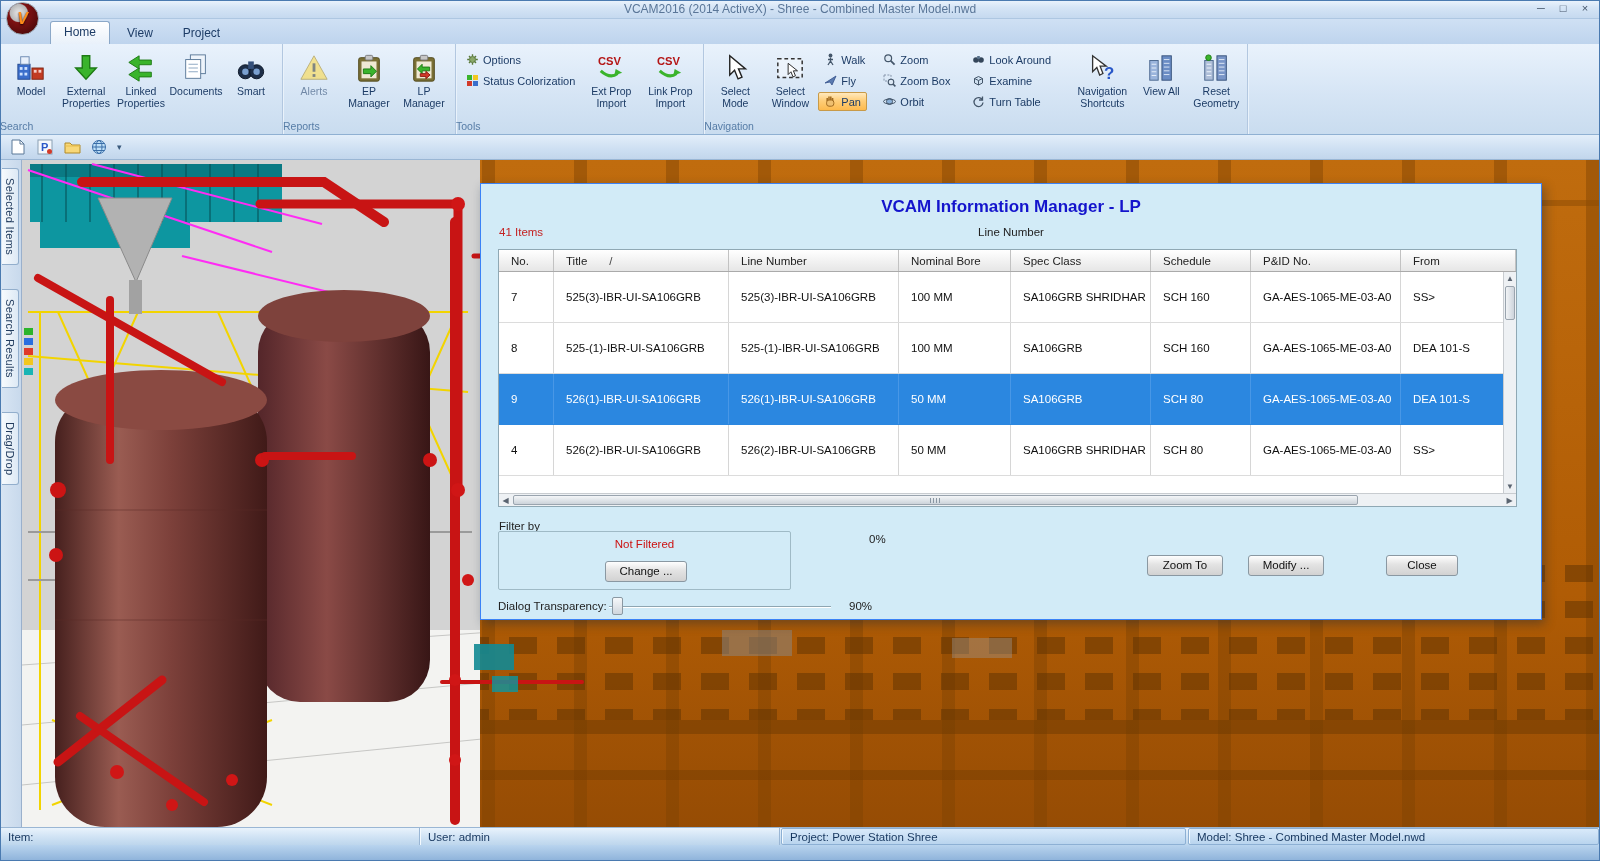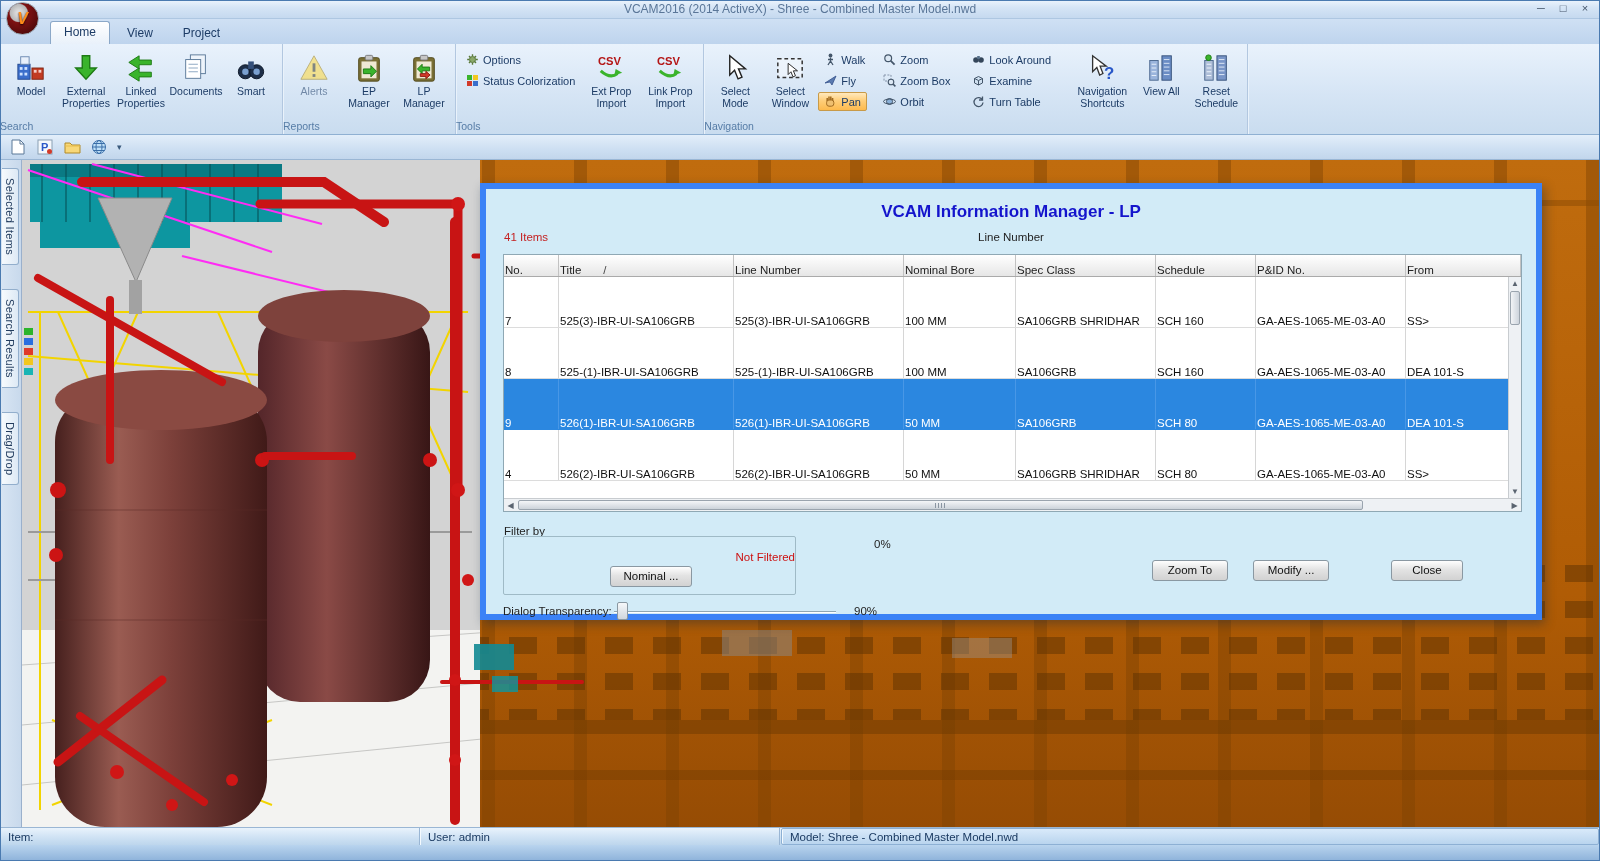--- a/index.html
+++ b/index.html
@@ -40,45 +40,45 @@
 
   
   .sidetabs{position:absolute;top:160px;left:0;width:22px;height:667px;background:linear-gradient(90deg,#d8e5f3,#c8d9ec);border-right:1px solid #9ab0cc;display:flex;flex-direction:column;align-items:center;padding-top:8px;gap:24px;z-index:5}
   .sidetab{writing-mode:vertical-rl;background:linear-gradient(90deg,#f6fafd,#dde9f5);border:1px solid #92aecc;border-left:none;border-radius:0 3px 3px 0;padding:9px 2px;font-size:11px;color:#223c5e;letter-spacing:.3px;cursor:default}
 
   
   .viewport{position:absolute;top:160px;left:22px;width:1578px;height:667px;overflow:hidden;z-index:1}
   .viewport svg{display:block;width:100%;height:100%}
 
   
-  .dialog{position:absolute;top:183px;left:480px;width:1062px;height:437px;background:#d2ebf7;border:6px solid #3b82f6;box-shadow:3px 4px 10px rgba(20,40,60,.4);z-index:40}
+  .dialog{position:absolute;top:183px;left:480px;width:1062px;height:437px;background:#d2ebf7;border:1px solid #3b82f6;box-shadow:3px 4px 10px rgba(20,40,60,.4);z-index:40}
   .dlg-title{margin-top:13px;text-align:center;font-size:17px;font-weight:bold;color:#1414cc}
   .dlg-meta{position:relative;margin-top:9px;height:15px;font-size:11.5px}
   .items-count{position:absolute;left:18px;color:#c42222}
   .col-label{text-align:center;color:#222}
   .tblwrap{position:absolute;left:17px;top:65px;width:1019px;height:258px;background:#fff;border:1px solid #8fa8b4}
   .thead{display:flex;height:22px;background:linear-gradient(#ffffff,#e6e6e6);border-bottom:1px solid #aaa}
   .trow{display:flex;height:51px;border-bottom:1px solid #dcdcdc;background:#fff}
   .tfill{height:17px;background:#fff}
-  .tc{padding-left:1px;border-right:1px solid #d6d6d6;display:flex;align-items:flex-end;font-size:11.5px;color:#111;overflow:hidden;white-space:nowrap}
+  .tc{padding-left:12px;border-right:1px solid #d6d6d6;display:flex;align-items:center;font-size:11.5px;color:#111;overflow:hidden;white-space:nowrap}
   .thead .tc{border-right:1px solid #c2c2c2;color:#222}
   .c0{width:55px}.c1{width:175px}.c2{width:170px}.c3{width:112px}.c4{width:140px}.c5{width:100px}.c6{width:150px}.c7{flex:1;border-right:none}
   .trow.selected{background:#2b87e0;border-bottom-color:#2b87e0}
   .trow.selected .tc{color:#fff;border-right-color:#4897e6}
   .sortg{margin-left:22px;color:#444}
   .vscroll{position:absolute;top:22px;right:0;width:13px;bottom:13px;background:#eef1f4;border-left:1px solid #c8ccd0;display:flex;flex-direction:column;justify-content:space-between;align-items:center;font-size:8px;color:#5a6470;padding:2px 0}
   .vthumb{position:absolute;top:36px;right:1px;width:10px;height:34px;background:linear-gradient(90deg,#f2f4f6,#cdd4dc);border:1px solid #9aa4ae;border-radius:2px}
   .hscroll{position:absolute;left:0;right:0;bottom:0;height:13px;background:#eef1f4;border-top:1px solid #c8ccd0;font-size:8px;color:#5a6470}
   .harrow{position:absolute;top:1px;width:13px;height:11px;text-align:center;line-height:11px}
   .hl-a{left:0}.hr-a{right:0}
   .hthumb{position:absolute;left:14px;top:1px;width:845px;height:10px;background:linear-gradient(#f4f6f8,#ccd3da);border:1px solid #9aa4ae;border-radius:2px}
   .hgrip{position:absolute;left:50%;top:2px;width:11px;height:5px;margin-left:-6px;background:repeating-linear-gradient(90deg,#8a96a2 0 1px,transparent 1px 3px)}
   .filter-label{position:absolute;left:18px;top:336px;font-size:11.5px;color:#222}
   .gb1{position:absolute;left:17px;top:347px;width:293px;height:59px;border:1px solid #9fbac6;border-radius:2px}
-  .nf{margin-top:14px;text-align:right;color:#cc1111;font-size:11.5px}
+  .nf{margin-top:6px;text-align:center;color:#cc1111;font-size:11.5px}
   .btn{height:21px;background:linear-gradient(#fefefe,#e3e3e3 45%,#d2d2d2);border:1px solid #8a98a2;border-radius:3px;font-size:11.5px;color:#111;text-align:center;line-height:19px;cursor:default}
   .btn-change{position:absolute;left:106px;top:29px;width:82px}
   .prog{position:absolute;left:388px;top:349px;font-size:11.5px;color:#222}
   .gb2{position:absolute;left:382px;top:362px;width:250px;height:44px;border:1px solid #9fbac6;border-radius:2px}
   .btn-printer{position:absolute;left:22px;top:11px;width:82px}
   .btn-csv{position:absolute;left:112px;top:11px;width:74px}
   .btn-zoomto{position:absolute;left:666px;top:371px;width:76px}
   .btn-modify{position:absolute;left:767px;top:371px;width:76px}
   .btn-close{position:absolute;left:905px;top:371px;width:72px}
   .trans-label{position:absolute;left:17px;top:416px;font-size:11.5px;color:#222}
@@ -380,21 +380,21 @@
       <div class="bigbtn">
         <span class="ic">
             <svg viewBox="0 0 32 32" width="30" height="30">
               <rect x="4" y="8" width="9" height="21" fill="#aebed8" stroke="#4a668e"></rect>
               <rect x="17" y="3" width="10" height="26" fill="#7a96c8" stroke="#344f7a"></rect>
               <path d="M6 12 h5 M6 16 h5 M6 20 h5 M6 24 h5" stroke="#eef4fc"></path>
               <path d="M19 7 h6 M19 11 h6 M19 15 h6 M19 19 h6 M19 23 h6" stroke="#e2ecf8"></path>
               <circle cx="8" cy="5" r="3" fill="#3ab42c" stroke="#1d7a14"></circle>
             </svg>
           </span>
-        <span class="lbl">Reset Schedule</span>
+        <span class="lbl">Reset Geometry</span>
       </div>
     </div>
     <div class="rlabel">Navigation</div>
   </div>
 </div>
 
 <div class="qat">
   <span class="qicon">
       <svg width="14" height="16" viewBox="0 0 14 16">
         <path d="M1 1 h8 l4 4 v10 h-12 z" fill="#fff" stroke="#5a7898"></path>
@@ -623,21 +623,21 @@
       <span class="harrow hr-a">▶</span>
       <div class="hthumb">
           <div class="hgrip"></div>
         </div>
     </div>
   </div>
 
   <div class="filter-label">Filter by</div>
   <div class="gb1">
     <div class="nf">Not Filtered</div>
-    <div class="btn btn-change">Nominal ...</div>
+    <div class="btn btn-change">Change ...</div>
   </div>
 
   <div class="prog">0%</div>
 
   <div class="btn btn-zoomto">Zoom To</div>
   <div class="btn btn-modify">Modify ...</div>
   <div class="btn btn-close">Close</div>
 
   <div class="trans-label">Dialog Transparency:</div>
   <div class="slider">
@@ -647,18 +647,21 @@
   <div class="trans-val">90%</div>
 </div>
 
 <div class="statusbar">
   <div class="sb sb1">
       <span>Item:</span>
     </div>
   <div class="sb sb2">
       <span>User: admin</span>
     </div>
+  <div class="sb sb3">
+      <span>Project: Power Station Shree</span>
+    </div>
   <div class="sb sb4">
       <span>Model: Shree - Combined Master Model.nwd</span>
     </div>
 </div>
 <div class="bottomedge"></div>
 <div class="frame"></div>
 
 </body></html>

